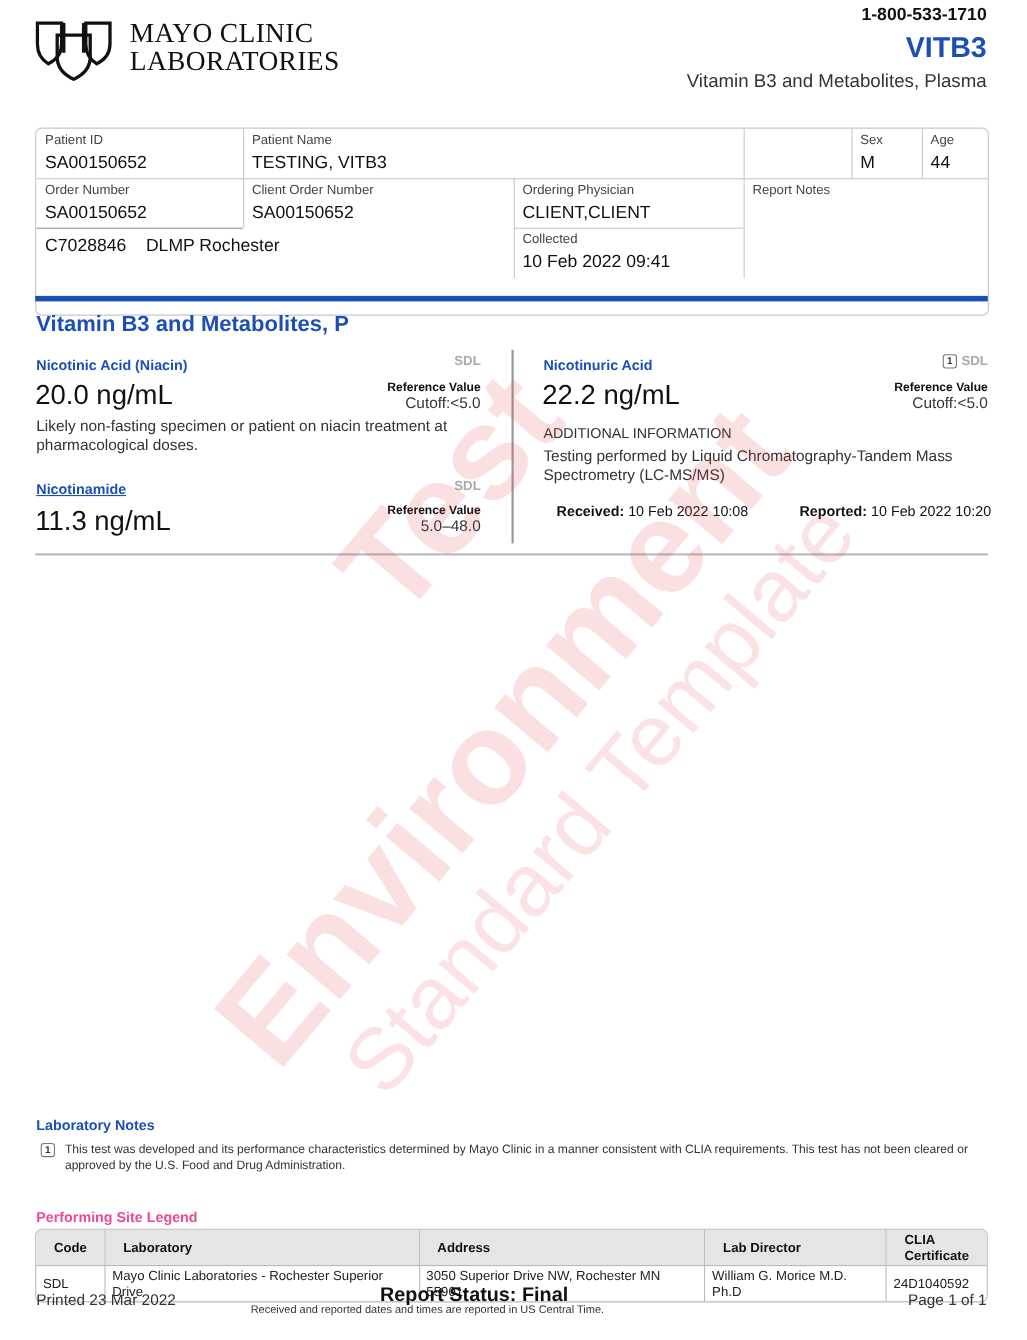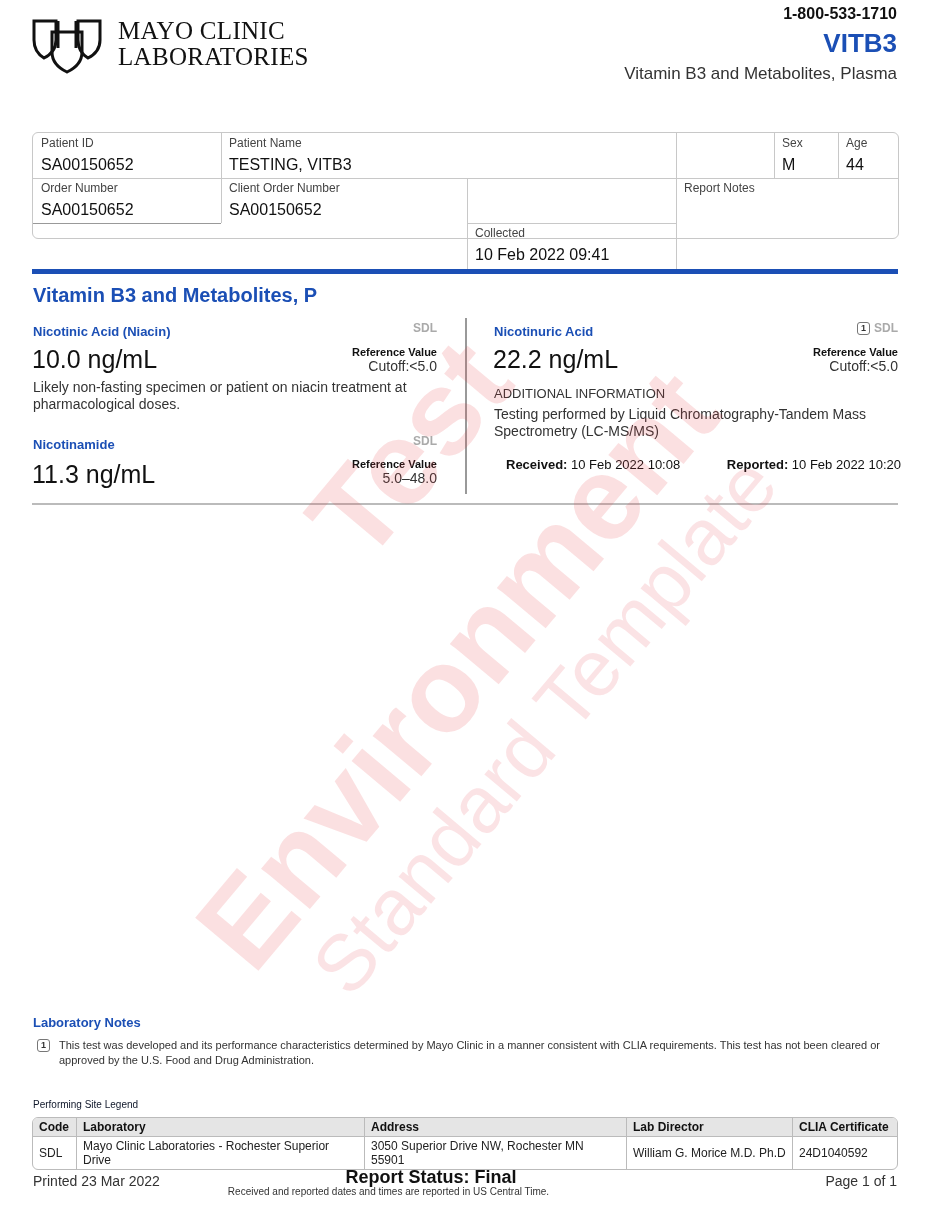--- a/index.html
+++ b/index.html
@@ -9,21 +9,21 @@
   .abs { position: absolute; }
 
   
   .logo { left: 32px; top: 18px; width: 70px; height: 56px; }
   .logo-text { left: 118px; top: 18px; font-family: "Liberation Serif", serif; font-size: 25px; line-height: 26px; color: #111; letter-spacing: 0.3px; }
   .phone { right: 37px; top: 5px; font-weight: bold; font-size: 16px; color: #111; }
   .test-code { right: 37px; top: 28px; font-weight: bold; font-size: 26px; color: #1b4fb5; }
   .test-name { right: 37px; top: 64px; font-size: 17px; color: #333; }
 
   
-  .info-box { left: 32px; top: 116px; width: 867px; height: 107px; border: 1px solid #c8c8c8; border-radius: 6px; margin-top: 16px; }
+  .info-box { left: 32px; top: 116px; width: 867px; height: 171px; border: 1px solid #c8c8c8; border-radius: 6px; }
   .cell { position: absolute; padding: 3px 8px; }
   .cell .lbl { font-size: 12px; color: #444; line-height: 15px; }
   .cell .val { font-size: 16px; color: #111; line-height: 24px; margin-top: 2px; font-family: "Liberation Sans Narrow", "Liberation Sans", sans-serif; }
   .vline { position: absolute; width: 1px; background: #c8c8c8; }
   .hline { position: absolute; height: 1px; background: #c8c8c8; }
 
   
   .blue-bar { left: 32px; top: 269px; width: 866px; height: 5px; background: #1b4fb5; }
   .section-title { left: 33px; top: 284px; font-size: 20px; font-weight: bold; color: #1b4fb5; }
 
@@ -43,23 +43,23 @@
   .wm-big { font-weight: bold; color: rgba(230, 60, 70, 0.16); font-size: 120px; }
   .wm-small { color: rgba(230, 60, 70, 0.14); font-size: 80px; }
 
   
   .lab-notes-title { left: 33px; top: 1015px; font-size: 13px; font-weight: bold; color: #1b4fb5; }
   .lab-note { left: 37px; top: 1038px; width: 860px; font-size: 11px; color: #333; line-height: 15px; }
   .lab-note .note-badge { position: absolute; left: 0; top: 1px; }
   .lab-note .txt { padding-left: 22px; }
 
   
-  .legend-title { left: 33px; top: 1099px; font-size: 10px; font-weight: normal; color: #0f172a; }
+  .legend-title { left: 33px; top: 1099px; font-size: 13px; font-weight: bold; color: #ec4899; }
   .legend-table { left: 32px; top: 1117px; width: 866px; border: 1px solid #bbb; border-radius: 6px; border-collapse: separate; border-spacing: 0; overflow: hidden; font-size: 12px; }
-  .legend-table th { background: #e5e5e5; text-align: left; font-weight: bold; padding: 2px 6px; height: 19px; border-right: 1px solid #bbb; border-bottom: 1px solid #bbb; color: #111; }
+  .legend-table th { background: #e5e5e5; text-align: left; font-weight: bold; padding: 2px 16px; height: 19px; border-right: 1px solid #bbb; border-bottom: 1px solid #bbb; color: #111; }
   .legend-table td { padding: 2px 6px; height: 19px; border-right: 1px solid #bbb; color: #222; }
   .legend-table th:last-child, .legend-table td:last-child { border-right: none; }
 
   
   .printed { left: 33px; top: 1173px; font-size: 14px; color: #333; text-align: center; }
   .status { left: 0; width: 862px; top: 1167px; text-align: center; font-size: 18px; font-weight: bold; color: #111; }
   .tz-note { left: 0; width: 777px; top: 1186px; text-align: center; font-size: 10px; color: #333; }
   .page-num { right: 37px; top: 1173px; font-size: 14px; color: #333; }
 </style>
 </head>
@@ -102,26 +102,31 @@
   </div>
 
   <div class="cell" style="left:0;top:45px;width:188px;">
     <div class="lbl">Order Number</div>
     <div class="val">SA00150652</div>
   </div>
   <div class="cell" style="left:188px;top:45px;width:246px;">
     <div class="lbl">Client Order Number</div>
     <div class="val">SA00150652</div>
   </div>
+  <div class="cell" style="left:434px;top:45px;width:209px;">
+    <div class="lbl">Ordering Physician</div>
+    <div class="val">CLIENT,CLIENT</div>
+  </div>
   <div class="cell" style="left:643px;top:45px;width:222px;">
     <div class="lbl">Report Notes</div>
     <div class="val"></div>
   </div>
 
   <div class="cell" style="left:0;top:90px;width:434px;">
+    <div class="val" style="white-space:pre;">C7028846    DLMP Rochester</div>
   </div>
   <div class="cell" style="left:434px;top:90px;width:209px;">
     <div class="lbl">Collected</div>
     <div class="val">10 Feb 2022 09:41</div>
   </div>
 
   <div class="hline" style="left:0;top:45px;width:865px;"></div>
   <div class="hline" style="left:0;top:90px;width:188px;background:#999;"></div>
   <div class="hline" style="left:434px;top:90px;width:209px;"></div>
   <div class="vline" style="left:188px;top:0;height:90px;"></div>
@@ -129,26 +134,26 @@
   <div class="vline" style="left:643px;top:0;height:136px;"></div>
   <div class="vline" style="left:741px;top:0;height:45px;"></div>
   <div class="vline" style="left:805px;top:0;height:45px;"></div>
 </div>
 
 <div class="abs blue-bar"></div>
 <div class="abs section-title">Vitamin B3 and Metabolites, P</div>
 
 <div class="abs analyte-name" style="left:33px;top:324px;">Nicotinic Acid (Niacin)</div>
 <div class="abs site" style="left:380px;width:57px;top:321px;">SDL</div>
-<div class="abs result" style="left:32px;top:345px;">10.0 ng/mL</div>
+<div class="abs result" style="left:32px;top:345px;">20.0 ng/mL</div>
 <div class="abs ref-lbl" style="left:300px;width:137px;top:346px;">Reference Value</div>
 <div class="abs ref-val" style="left:300px;width:137px;top:358px;">Cutoff:&lt;5.0</div>
 <div class="abs comment" style="left:33px;top:379px;width:400px;">Likely non-fasting specimen or patient on niacin treatment at pharmacological doses.</div>
 
-<div class="abs analyte-name" style="left:33px;top:437px;">Nicotinamide</div>
+<div class="abs analyte-name" style="left:33px;top:437px;text-decoration:underline;">Nicotinamide</div>
 <div class="abs site" style="left:380px;width:57px;top:434px;">SDL</div>
 <div class="abs result" style="left:32px;top:460px;">11.3 ng/mL</div>
 <div class="abs ref-lbl" style="left:300px;width:137px;top:458px;">Reference Value</div>
 <div class="abs ref-val" style="left:300px;width:137px;top:470px;">5.0–48.0</div>
 
 <div class="abs col-divider"></div>
 
 <div class="abs analyte-name" style="left:494px;top:324px;">Nicotinuric Acid</div>
 <div class="abs site" style="left:820px;width:78px;top:321px;">
   <span class="note-badge">1</span><span>SDL</span>

